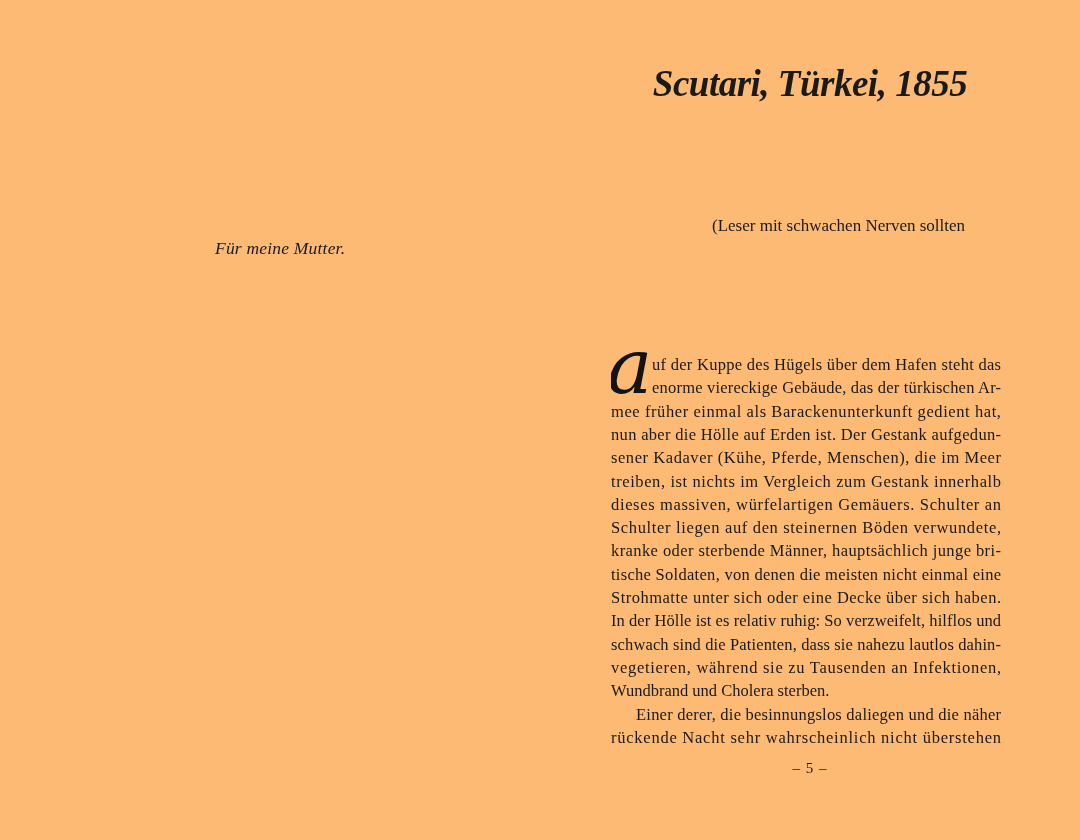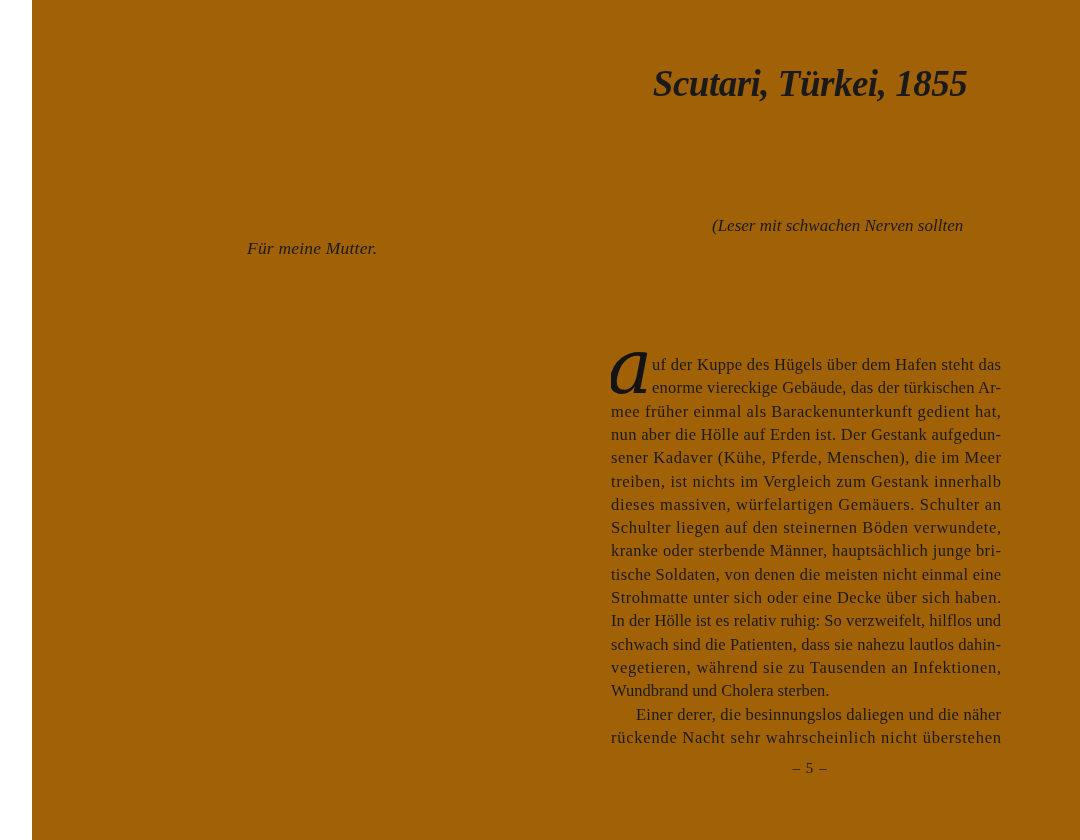--- a/index.html
+++ b/index.html
@@ -14,23 +14,23 @@
     height: 840px;
     background: #ffffff;
     overflow: hidden;
     color: #1a1a1a;
   }
   .page {
     position: absolute;
     top: 0;
     width: 540px;
     height: 840px;
-    background: #a16207;
+    background: #fdba74;
   }
-  .page-left  { left: 0; margin-left: 32px; }
+  .page-left  { left: 0; }
   .page-right { left: 540px; }
 
   .dedication {
     position: absolute;
     left: 215px;
     top: 238px;
     font-style: italic;
     font-size: 17.5px;
     letter-spacing: 0.2px;
     white-space: nowrap;
@@ -47,21 +47,20 @@
     font-weight: 700;
     font-size: 37px;
     letter-spacing: -0.5px;
     white-space: nowrap;
   }
 
   .reader-note {
     position: absolute;
     left: 172px;
     top: 214px;
-    font-style: italic;
     font-size: 17px;
     line-height: 23.5px;
     white-space: nowrap;
   }
 
   .body-svg {
     position: absolute;
     left: 71px;
     top: 345px;
   }

